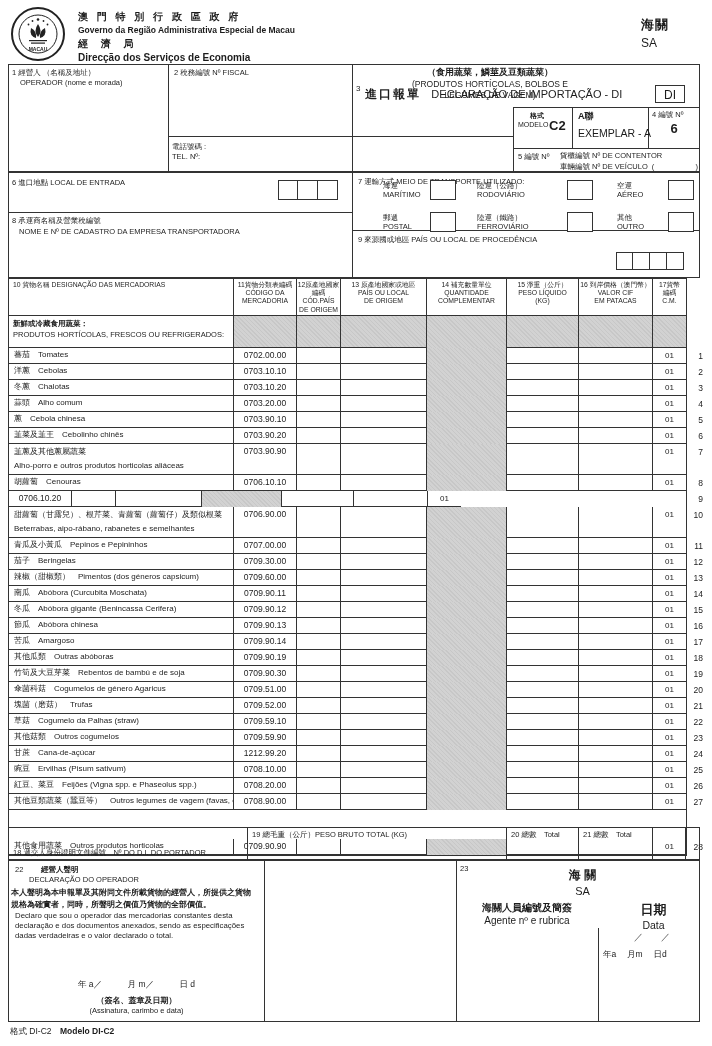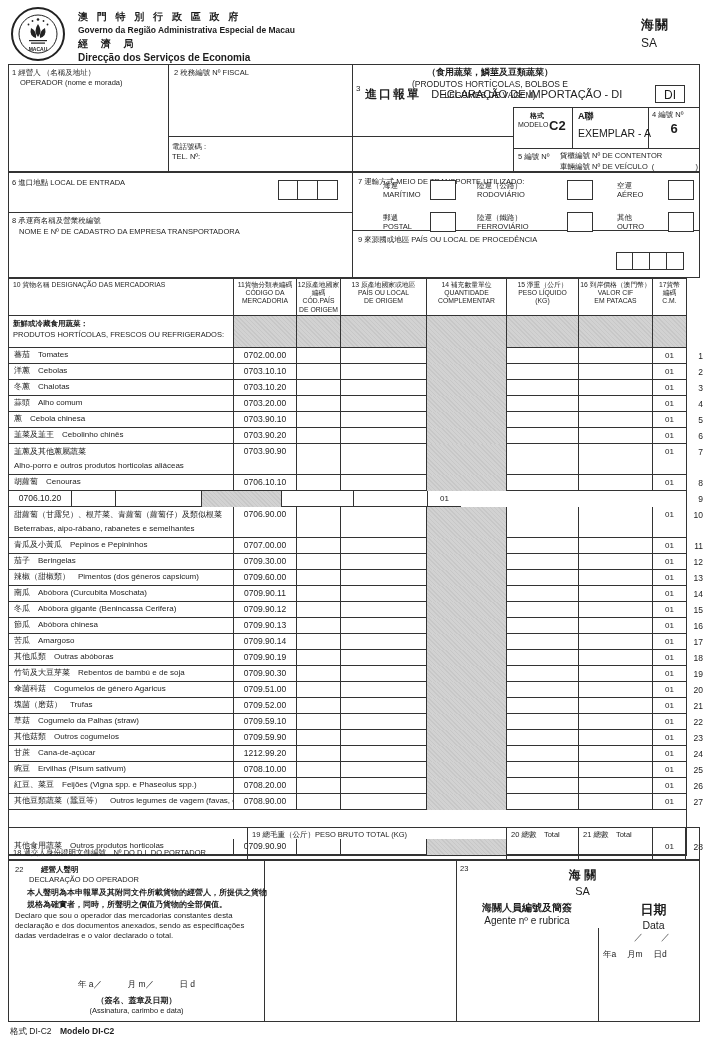--- a/index.html
+++ b/index.html
@@ -623,21 +623,21 @@
   </div>
 
   <div class="bx" style="left:8px;top:860px;width:692px;height:162px;">
     <div class="vl" style="left:255px;top:0;height:160px;"></div>
     <div class="vl" style="left:447px;top:0;height:160px;"></div>
     <div class="vl" style="left:589px;top:67px;height:93px;"></div>
 
     <div class="abs lbl" style="left:6px;top:4px;">22</div>
     <div class="abs lbl lbl-cn" style="left:20px;top:4px;">經營人聲明</div>
     <div class="abs lbl" style="left:20px;top:14px;">DECLARAÇÃO DO OPERADOR</div>
-    <div class="abs decl-cn" style="left:18px;top:26px;">本人聲明為本申報單及其附同文件所載貨物的經營人，所提供之貨物規格為確實者，同時，所聲明之價值乃貨物的全部價值。</div>
+    <div class="abs decl-cn" style="left:2px;top:26px;">本人聲明為本申報單及其附同文件所載貨物的經營人，所提供之貨物規格為確實者，同時，所聲明之價值乃貨物的全部價值。</div>
     <div class="abs decl-pt" style="left:6px;top:50px;">Declaro que sou o operador das mercadorias constantes desta declaração e dos documentos anexados, sendo as especificações dadas verdadeiras e o valor declarado o total.</div>
     <div class="abs" style="left:30px;top:118px;width:195px;height:14px;font-size:8.5px;text-align:center;">年 a／　　　月 m／　　　日 d</div>
     <div class="abs sig-center" style="left:25px;top:134px;width:205px;font-size:8px;font-weight:bold;">（簽名、蓋章及日期）</div>
     <div class="abs sig-center" style="left:25px;top:145px;width:205px;font-size:7.5px;">(Assinatura, carimbo e data)</div>
     <div class="abs" style="left:257px;top:2px;width:188px;height:156px;"></div>
 
     <div class="abs lbl" style="left:451px;top:3px;">23</div>
     <div class="abs sig-center" style="left:447px;top:6px;width:253px;">
       <div style="font-size:12px;font-weight:bold;">海 關</div>
       <div style="font-size:11px;margin-top:1px;">SA</div>

